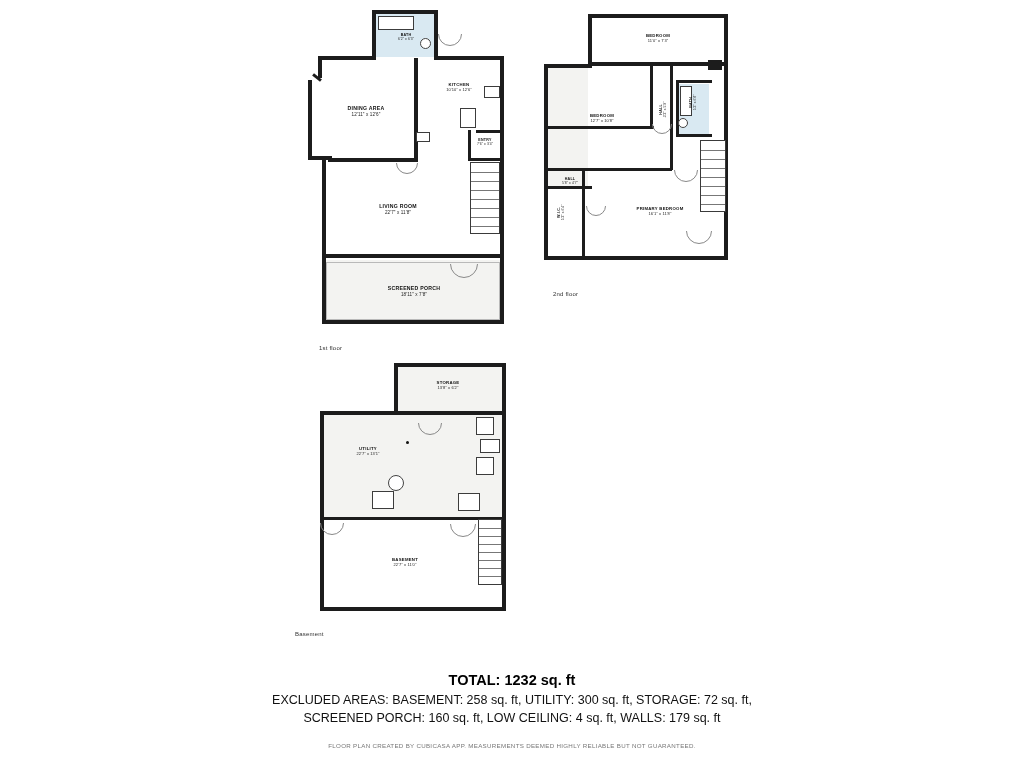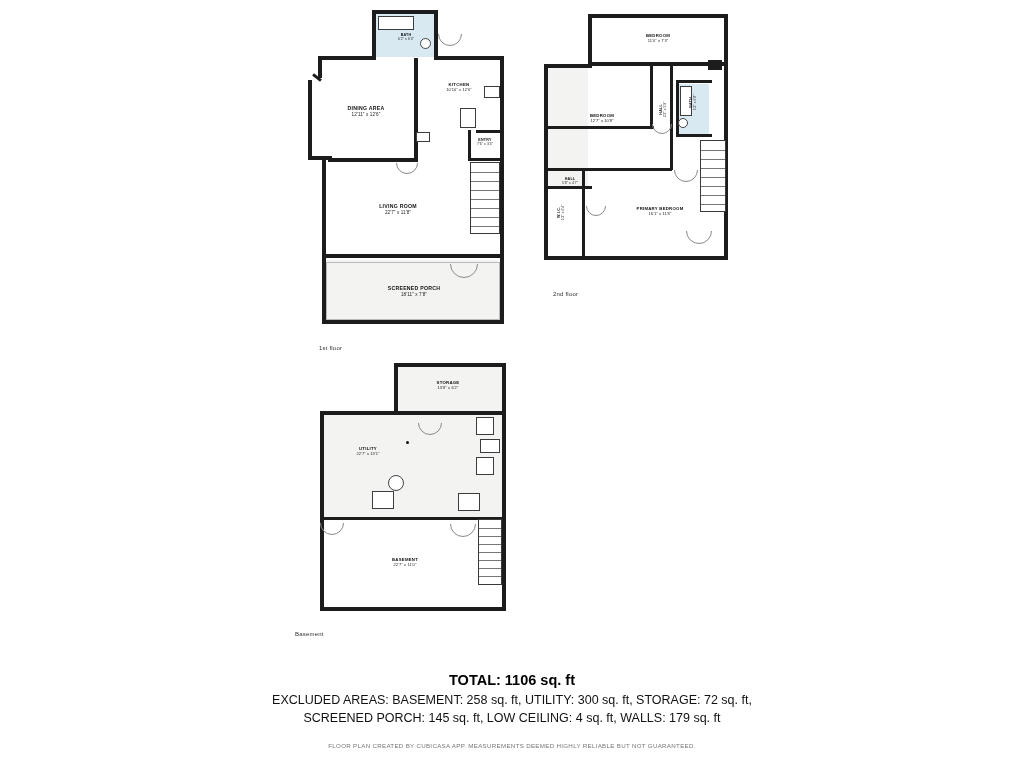--- a/index.html
+++ b/index.html
@@ -353,19 +353,19 @@
       <span class="dim">22'7" x 13'1"</span>
     </div>
     <div class="label small" style="left:62px; top:202px; width:86px;">
       <span class="name">BASEMENT</span>
       <span class="dim">22'7" x 11'0"</span>
     </div>
   </div>
   <div class="floor-caption" style="left:295px; top:631px;">Basement</div>
 
   <div class="summary">
-    <div class="total">TOTAL: 1106 sq. ft</div>
+    <div class="total">TOTAL: 1232 sq. ft</div>
     <div class="line">EXCLUDED AREAS: BASEMENT: 258 sq. ft, UTILITY: 300 sq. ft, STORAGE: 72 sq. ft,</div>
-    <div class="line">SCREENED PORCH: 145 sq. ft, LOW CEILING: 4 sq. ft, WALLS: 179 sq. ft</div>
+    <div class="line">SCREENED PORCH: 160 sq. ft, LOW CEILING: 4 sq. ft, WALLS: 179 sq. ft</div>
   </div>
   <div class="disclaimer">FLOOR PLAN CREATED BY CUBICASA APP. MEASUREMENTS DEEMED HIGHLY RELIABLE BUT NOT GUARANTEED.</div>
 
 </div>
 
 </body></html>

